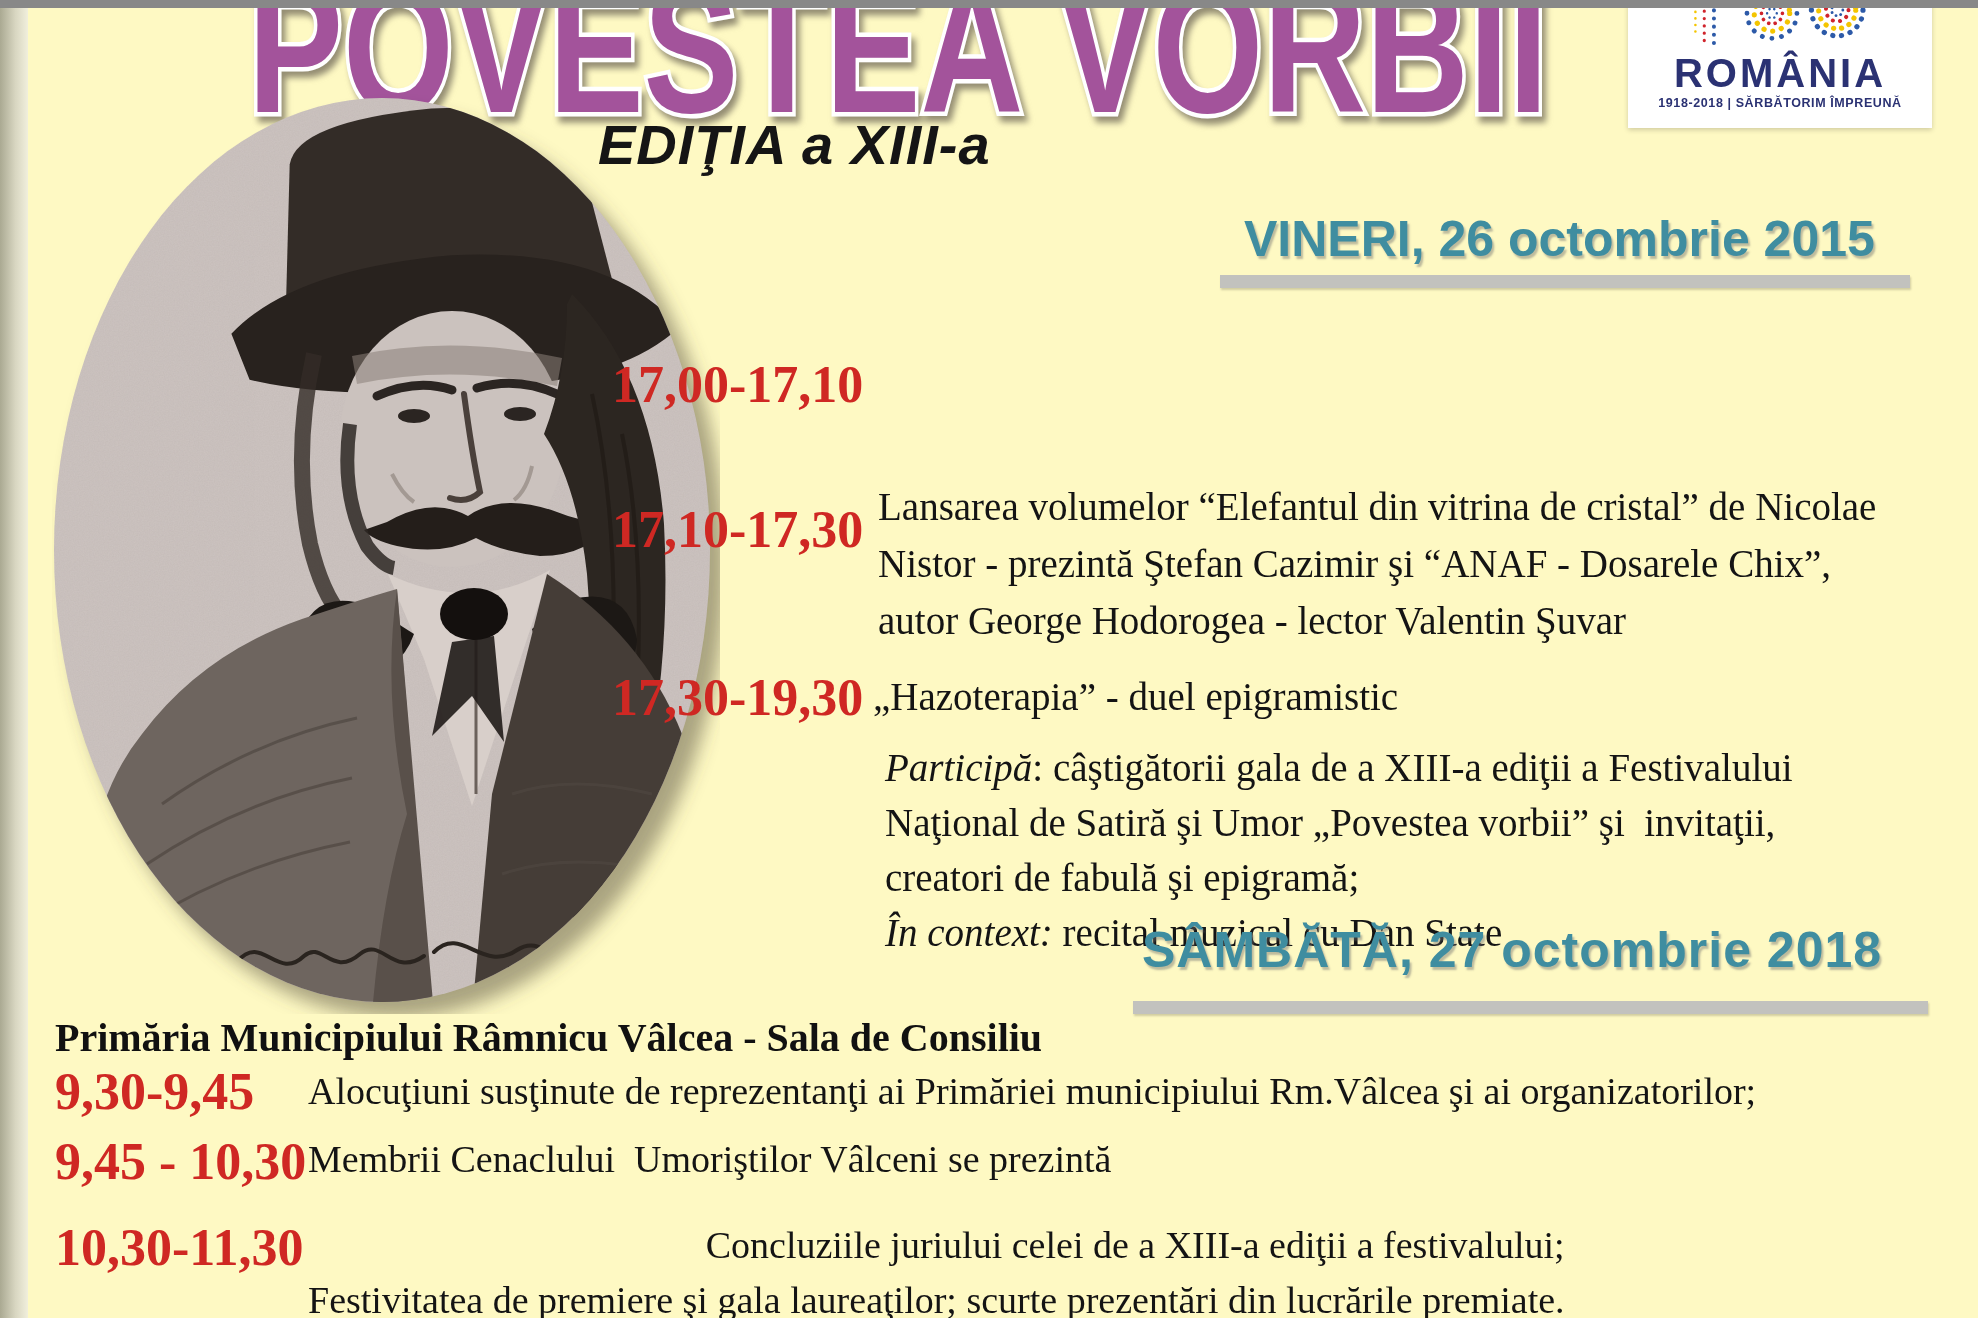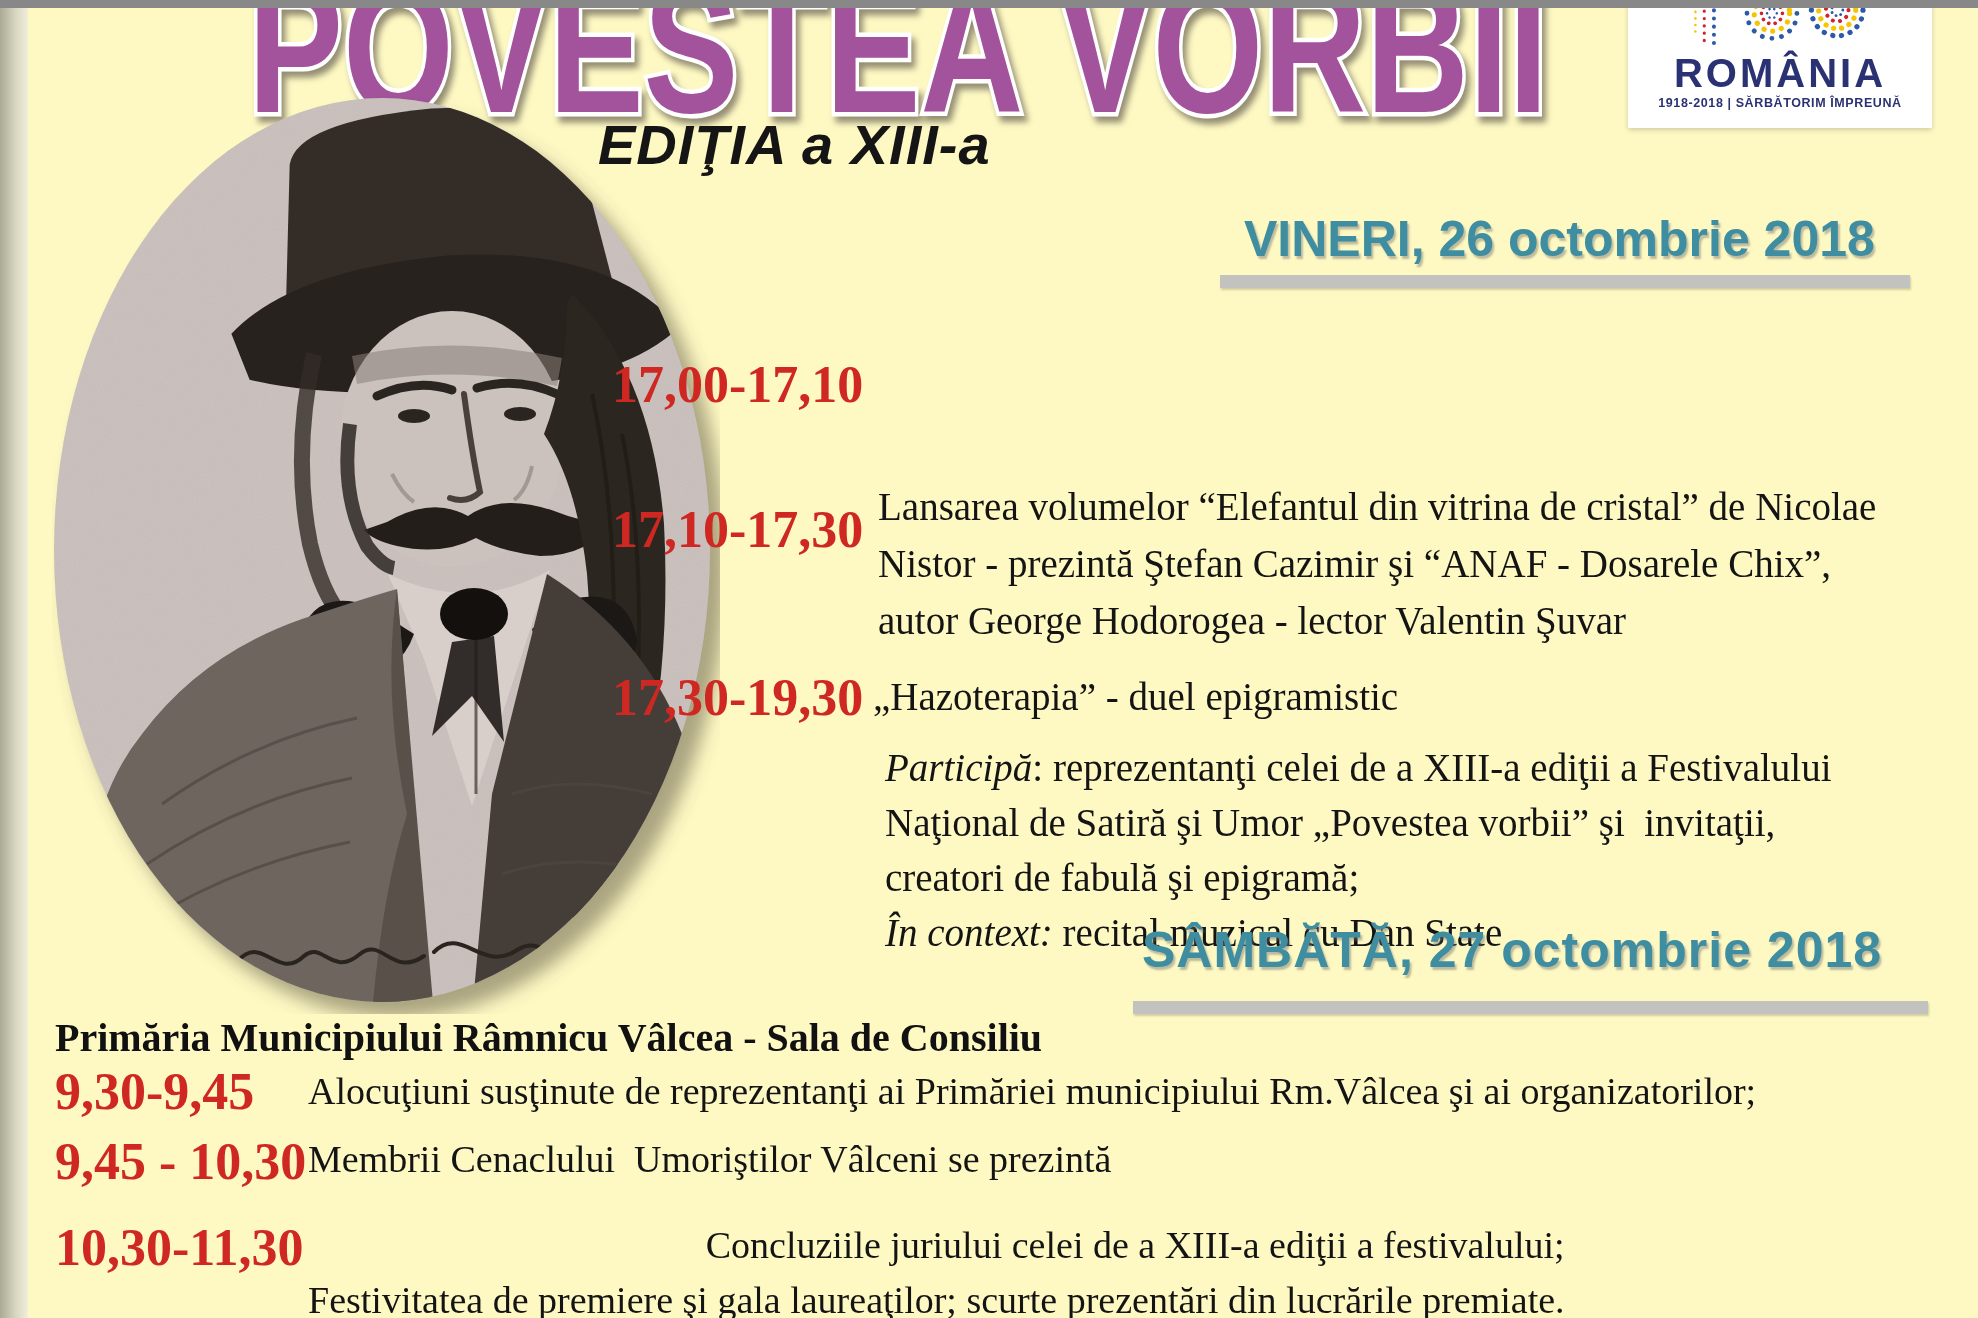--- a/index.html
+++ b/index.html
@@ -169,40 +169,40 @@
       </g>
 
       <g stroke="#2a241f" stroke-width="4" fill="none" stroke-linecap="round">
         <path d="M185,868 C210,838 225,888 252,862 C270,846 280,884 308,860 C330,842 340,884 372,862"></path>
         <path d="M382,858 C410,830 430,880 465,856 C492,838 505,880 540,858 C560,846 575,862 588,852"></path>
         <path d="M470,874 C520,900 565,892 600,872 C570,910 500,918 462,900 C480,892 520,896 545,888"></path>
       </g>
     </g>
   </svg>
 
-  <div class="day-header" style="left:1244px; top:202px;">VINERI, 26 octombrie 2018</div>
+  <div class="day-header" style="left:1244px; top:202px;">VINERI, 26 octombrie 2015</div>
   <div class="day-bar" style="left:1220px; top:267px; width:690px;"></div>
 
 
   <div class="time" style="left:612px; top:347px;">17,00-17,10</div>
 
   <div class="time" style="left:612px; top:492px;">17,10-17,30</div>
   <div class="desc" style="left:878px; top:470px;">
     <div class="desc-line">Lansarea volumelor “Elefantul din vitrina de cristal” de Nicolae</div>
     <div class="desc-line">Nistor - prezintă Ştefan Cazimir şi “ANAF - Dosarele Chix”,</div>
     <div class="desc-line">autor George Hodorogea - lector Valentin Şuvar</div>
   </div>
 
   <div class="time" style="left:612px; top:660px;">17,30-19,30</div>
   <div class="desc" style="left:873px; top:660px;">
     <div class="desc-line"><span class="b">„Hazoterapia”</span><span> - duel epigramistic</span></div>
   </div>
 
   <div class="desc" style="left:885px; top:732px;">
-    <div class="desc-line" style="line-height:55px;"><span class="it">Participă</span><span>: reprezentanţi celei de a XIII-a ediţii a Festivalului</span></div>
+    <div class="desc-line" style="line-height:55px;"><span class="it">Participă</span><span>: câştigătorii gala de a XIII-a ediţii a Festivalului</span></div>
     <div class="desc-line" style="line-height:55px;">Naţional de Satiră şi Umor „Povestea vorbii” şi  invitaţii,</div>
     <div class="desc-line" style="line-height:55px;">creatori de fabulă şi epigramă;</div>
     <div class="desc-line" style="line-height:55px;"><span class="it">În context:</span><span> recital muzical cu Dan State</span></div>
   </div>
 
   <div class="day-header" style="left:1142px; top:913px; letter-spacing:1px;">SÂMBĂTĂ, 27 octombrie 2018</div>
   <div class="day-bar" style="left:1133px; top:993px; width:795px;"></div>
 
   <div class="venue" style="left:55px; top:1006px; font-size:40px;">Primăria Municipiului Râmnicu Vâlcea - Sala de Consiliu</div>
 

